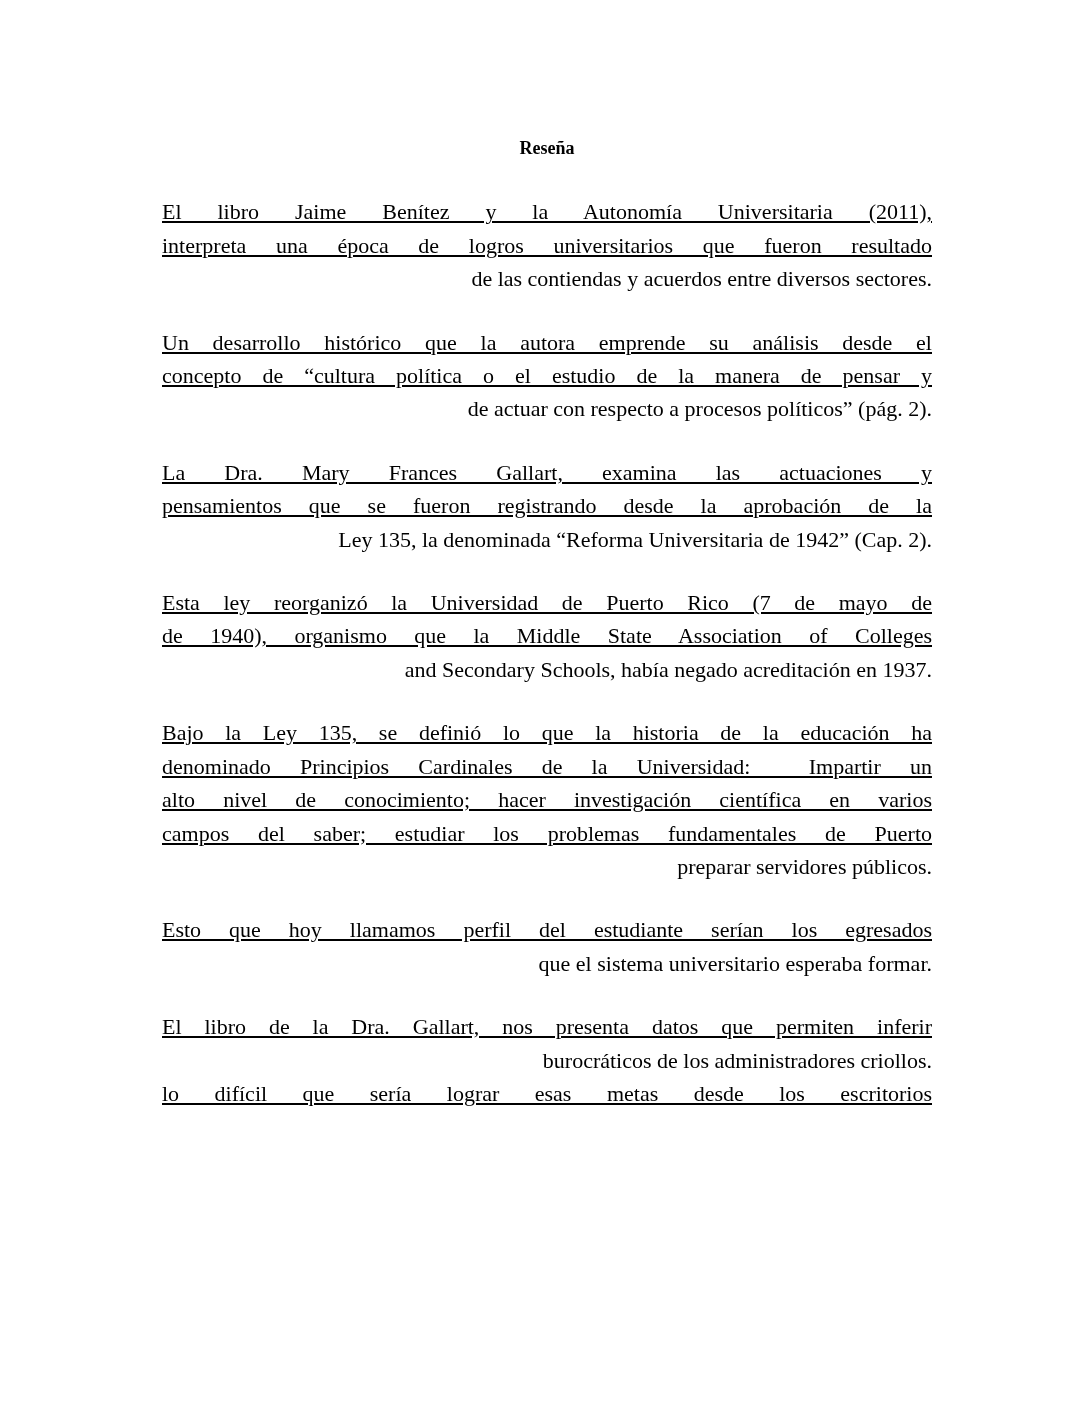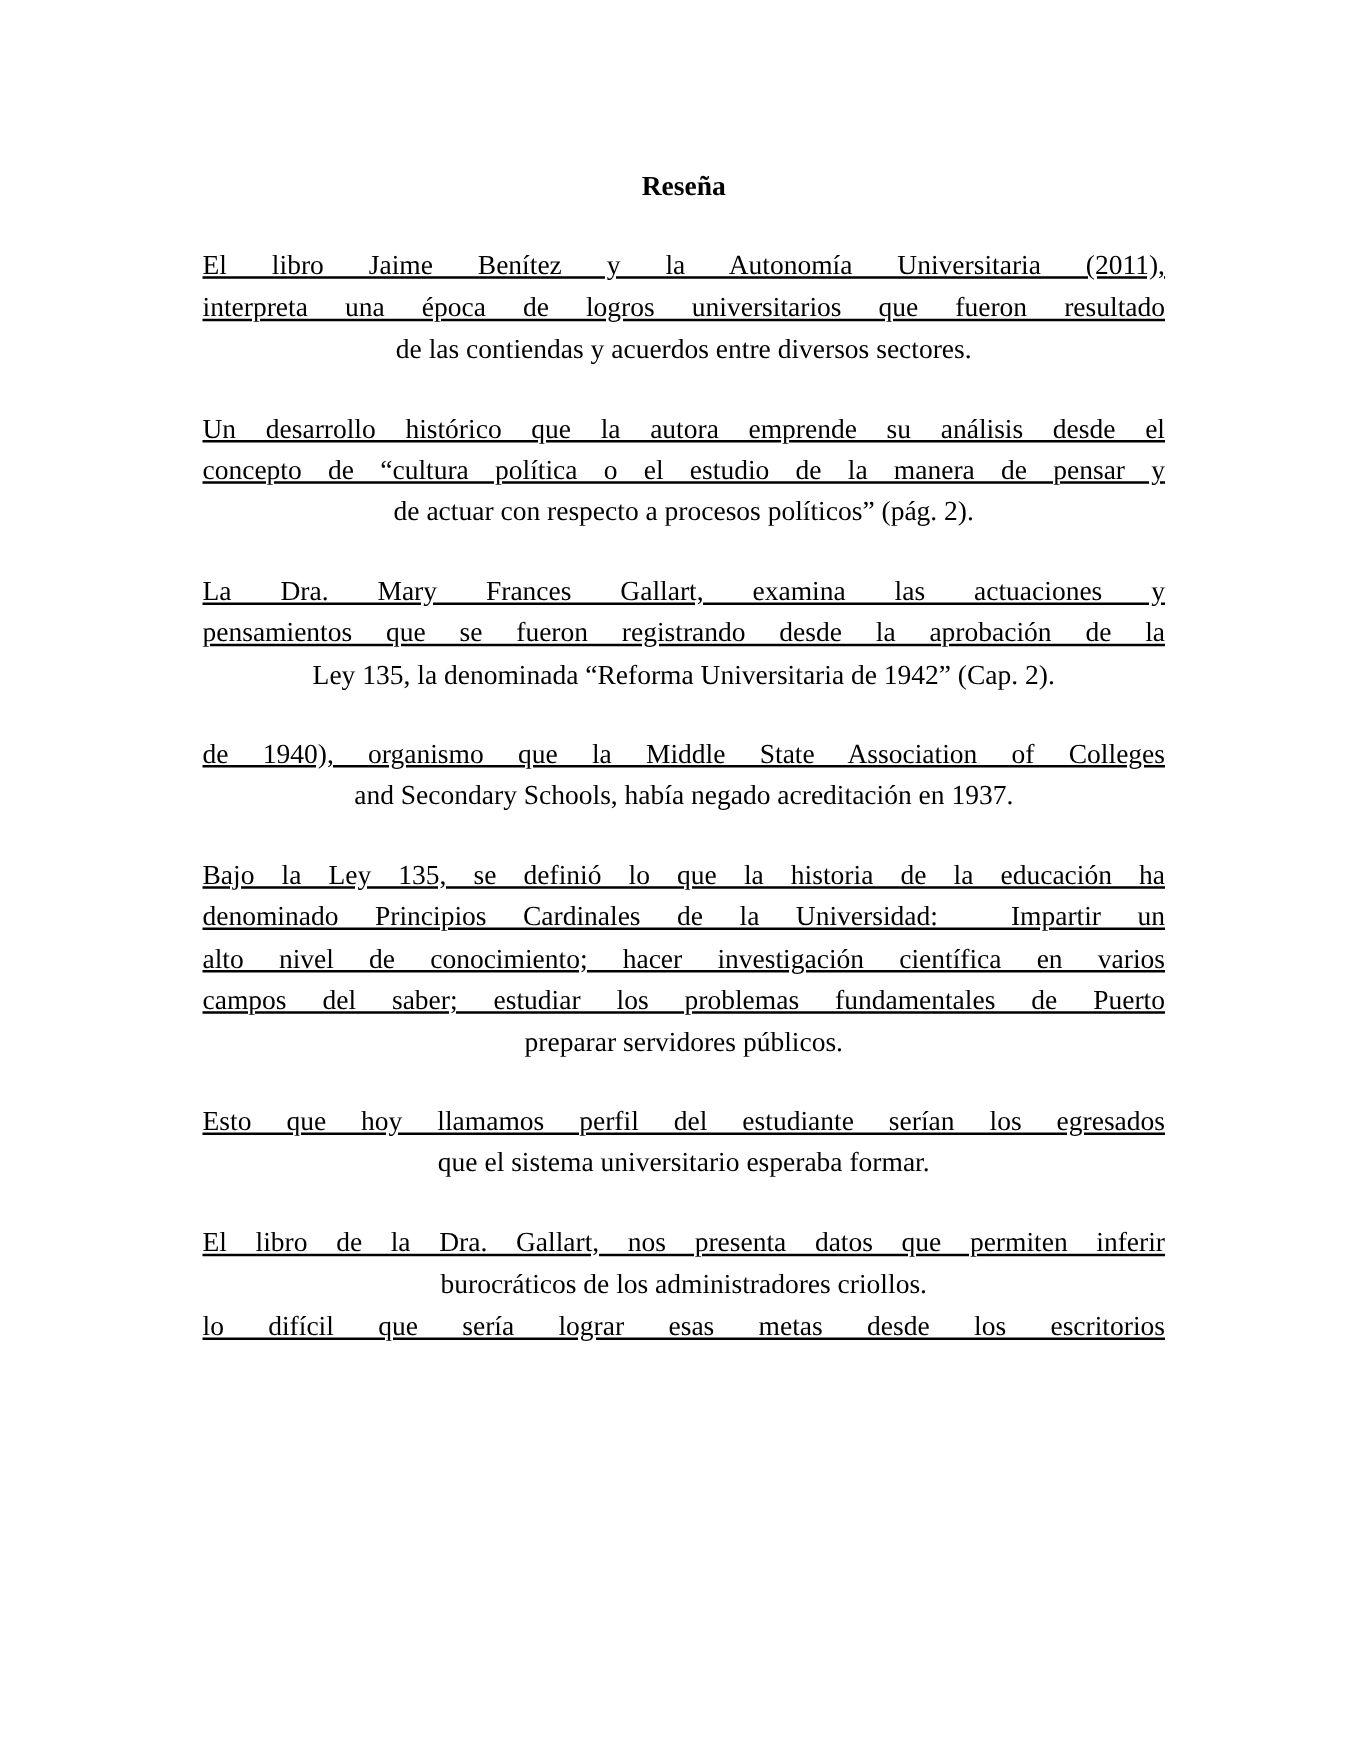--- a/index.html
+++ b/index.html
@@ -14,39 +14,39 @@
     box-sizing: border-box;
     background: #ffffff;
     padding: 132px 156px 0 162px;
     font-family: "Liberation Serif", "DejaVu Serif", serif;
     font-size: 22px;
     line-height: 33.4px;
     color: #000000;
     overflow: hidden;
   }
   .doc-title {
-    font-size: 22px;
+    font-size: 18px;
     line-height: 33.4px;
     font-weight: 700;
     text-align: center;
     margin: 0 0 30px 0;
   }
   .para {
     margin: 0 0 30px 0;
   }
   .line {
     display: block;
   }
   .line.just {
     text-align: justify;
     text-align-last: justify;
     text-decoration: underline;
   }
   .line.last {
-    text-align: center;
+    text-align: right;
   }
 </style>
 </head>
 <body>
 
 <div class="page">
 
   <h1 class="doc-title">Reseña</h1>
 
   <p class="para">
@@ -61,20 +61,21 @@
     <span class="line last">de actuar con respecto a procesos políticos” (pág. 2).</span>
   </p>
 
   <p class="para">
     <span class="line just">La Dra. Mary Frances Gallart, examina las actuaciones y</span>
     <span class="line just">pensamientos que se fueron registrando desde la aprobación de la</span>
     <span class="line last">Ley 135, la denominada “Reforma Universitaria de 1942” (Cap. 2).</span>
   </p>
 
   <p class="para">
+    <span class="line just">Esta ley reorganizó la Universidad de Puerto Rico (7 de mayo de</span>
     <span class="line just">de 1940), organismo que la Middle State Association of Colleges</span>
     <span class="line last">and Secondary Schools, había negado acreditación en 1937.</span>
   </p>
 
   <p class="para">
     <span class="line just">Bajo la Ley 135, se definió lo que la historia de la educación ha</span>
     <span class="line just">denominado Principios Cardinales de la Universidad:&nbsp; Impartir un</span>
     <span class="line just">alto nivel de conocimiento; hacer investigación científica en varios</span>
     <span class="line just">campos del saber; estudiar los problemas fundamentales de Puerto</span>
     <span class="line last">preparar servidores públicos.</span>

